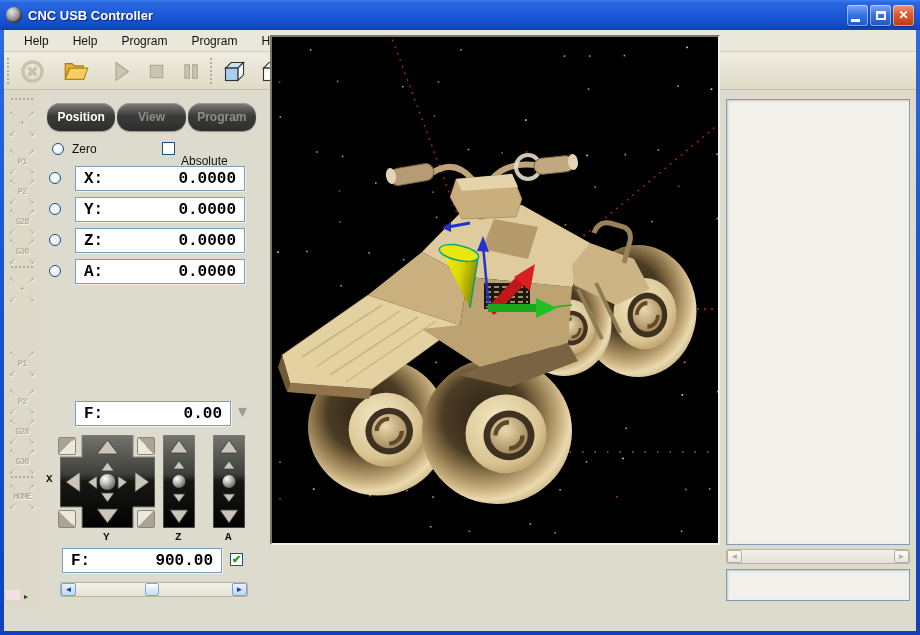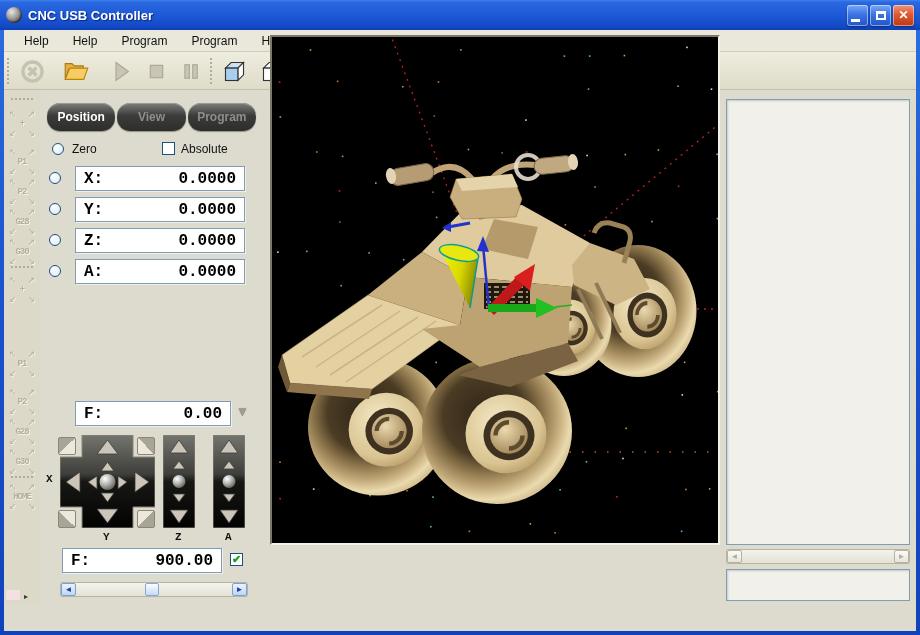--- a/index.html
+++ b/index.html
@@ -342,21 +342,21 @@
     <div id="leftpanel">
       <div id="tabbar">
         <div class="tab active">Position</div>
         <div class="tab">View</div>
         <div class="tab">Program</div>
       </div>
 
       <div class="radio" style="left:12px; top:53px"></div>
       <div class="sml" style="left:32px; top:52px">Zero</div>
       <div class="checkbox" style="left:122px; top:52px"></div>
-      <div class="sml" style="left:141px; top:52px">Absolute</div>
+      <div class="sml" style="left:141px; top:64px">Absolute</div>
 
       <div class="radio axis-radio" style="top:82px"></div>
       <div class="field axis-field" style="top:76px">
         <span>X:</span>
         <span>0.0000</span>
       </div>
       <div class="radio axis-radio" style="top:113px"></div>
       <div class="field axis-field" style="top:107px">
         <span>Y:</span>
         <span>0.0000</span>

